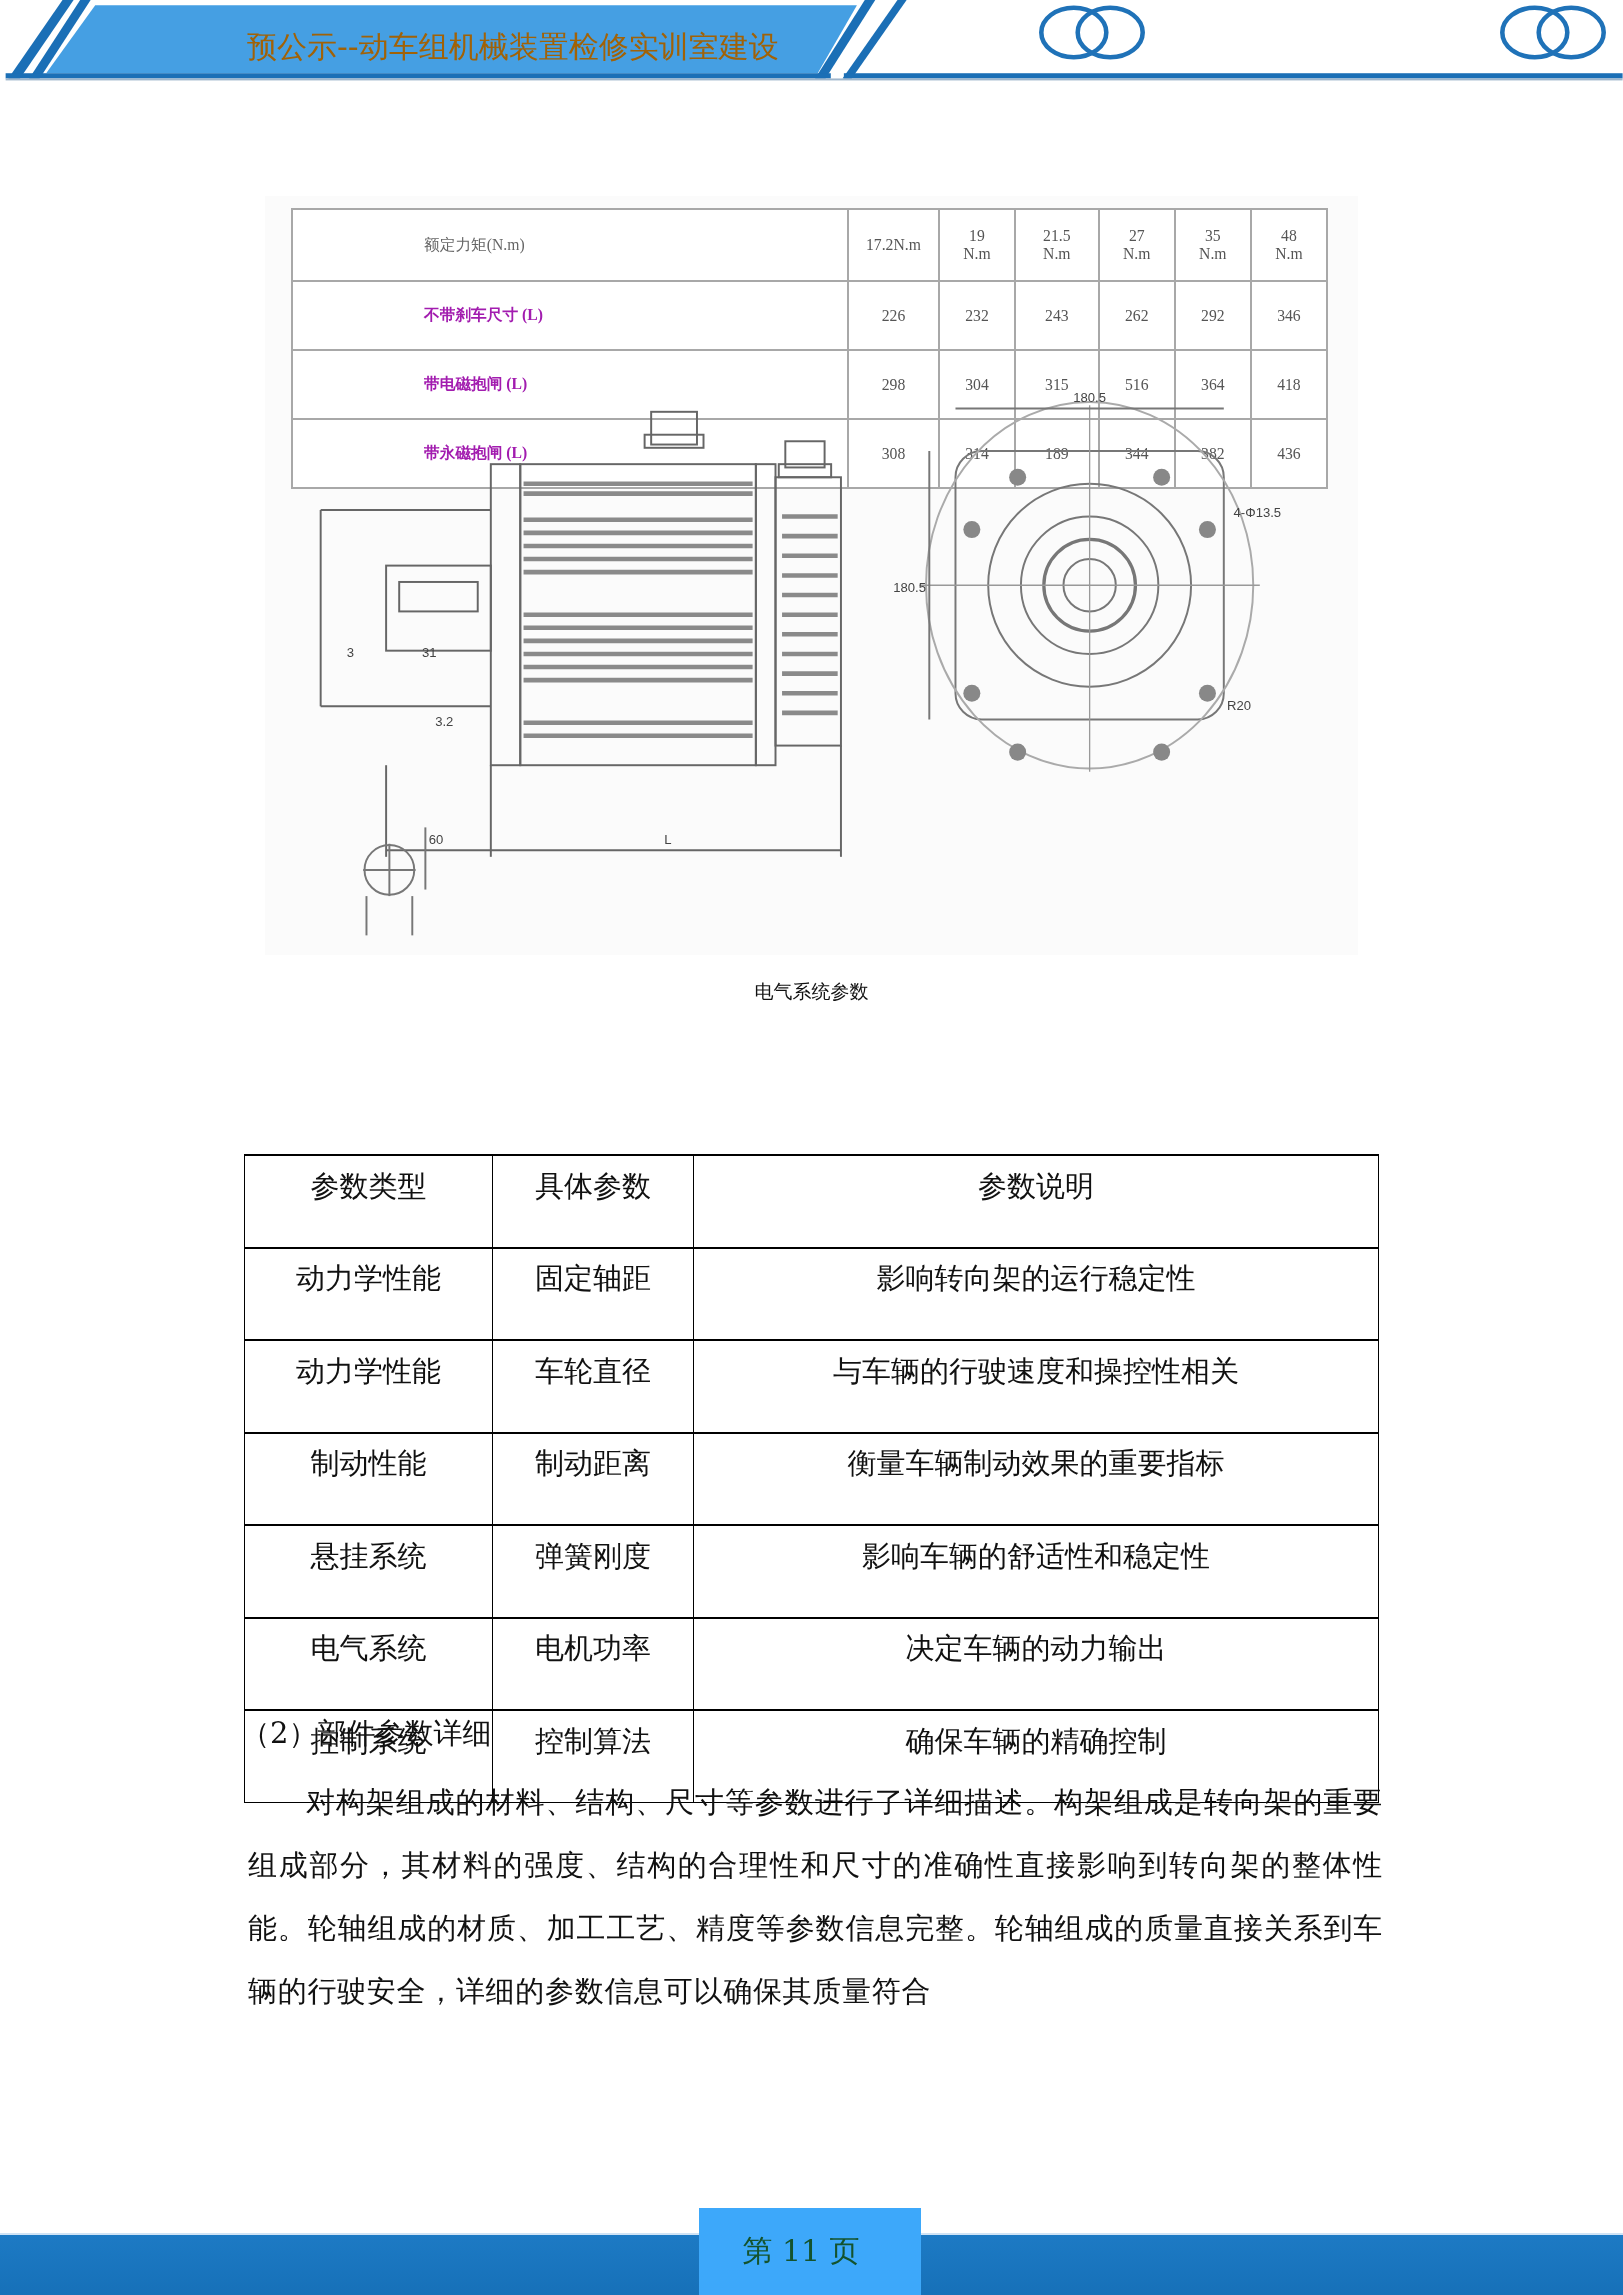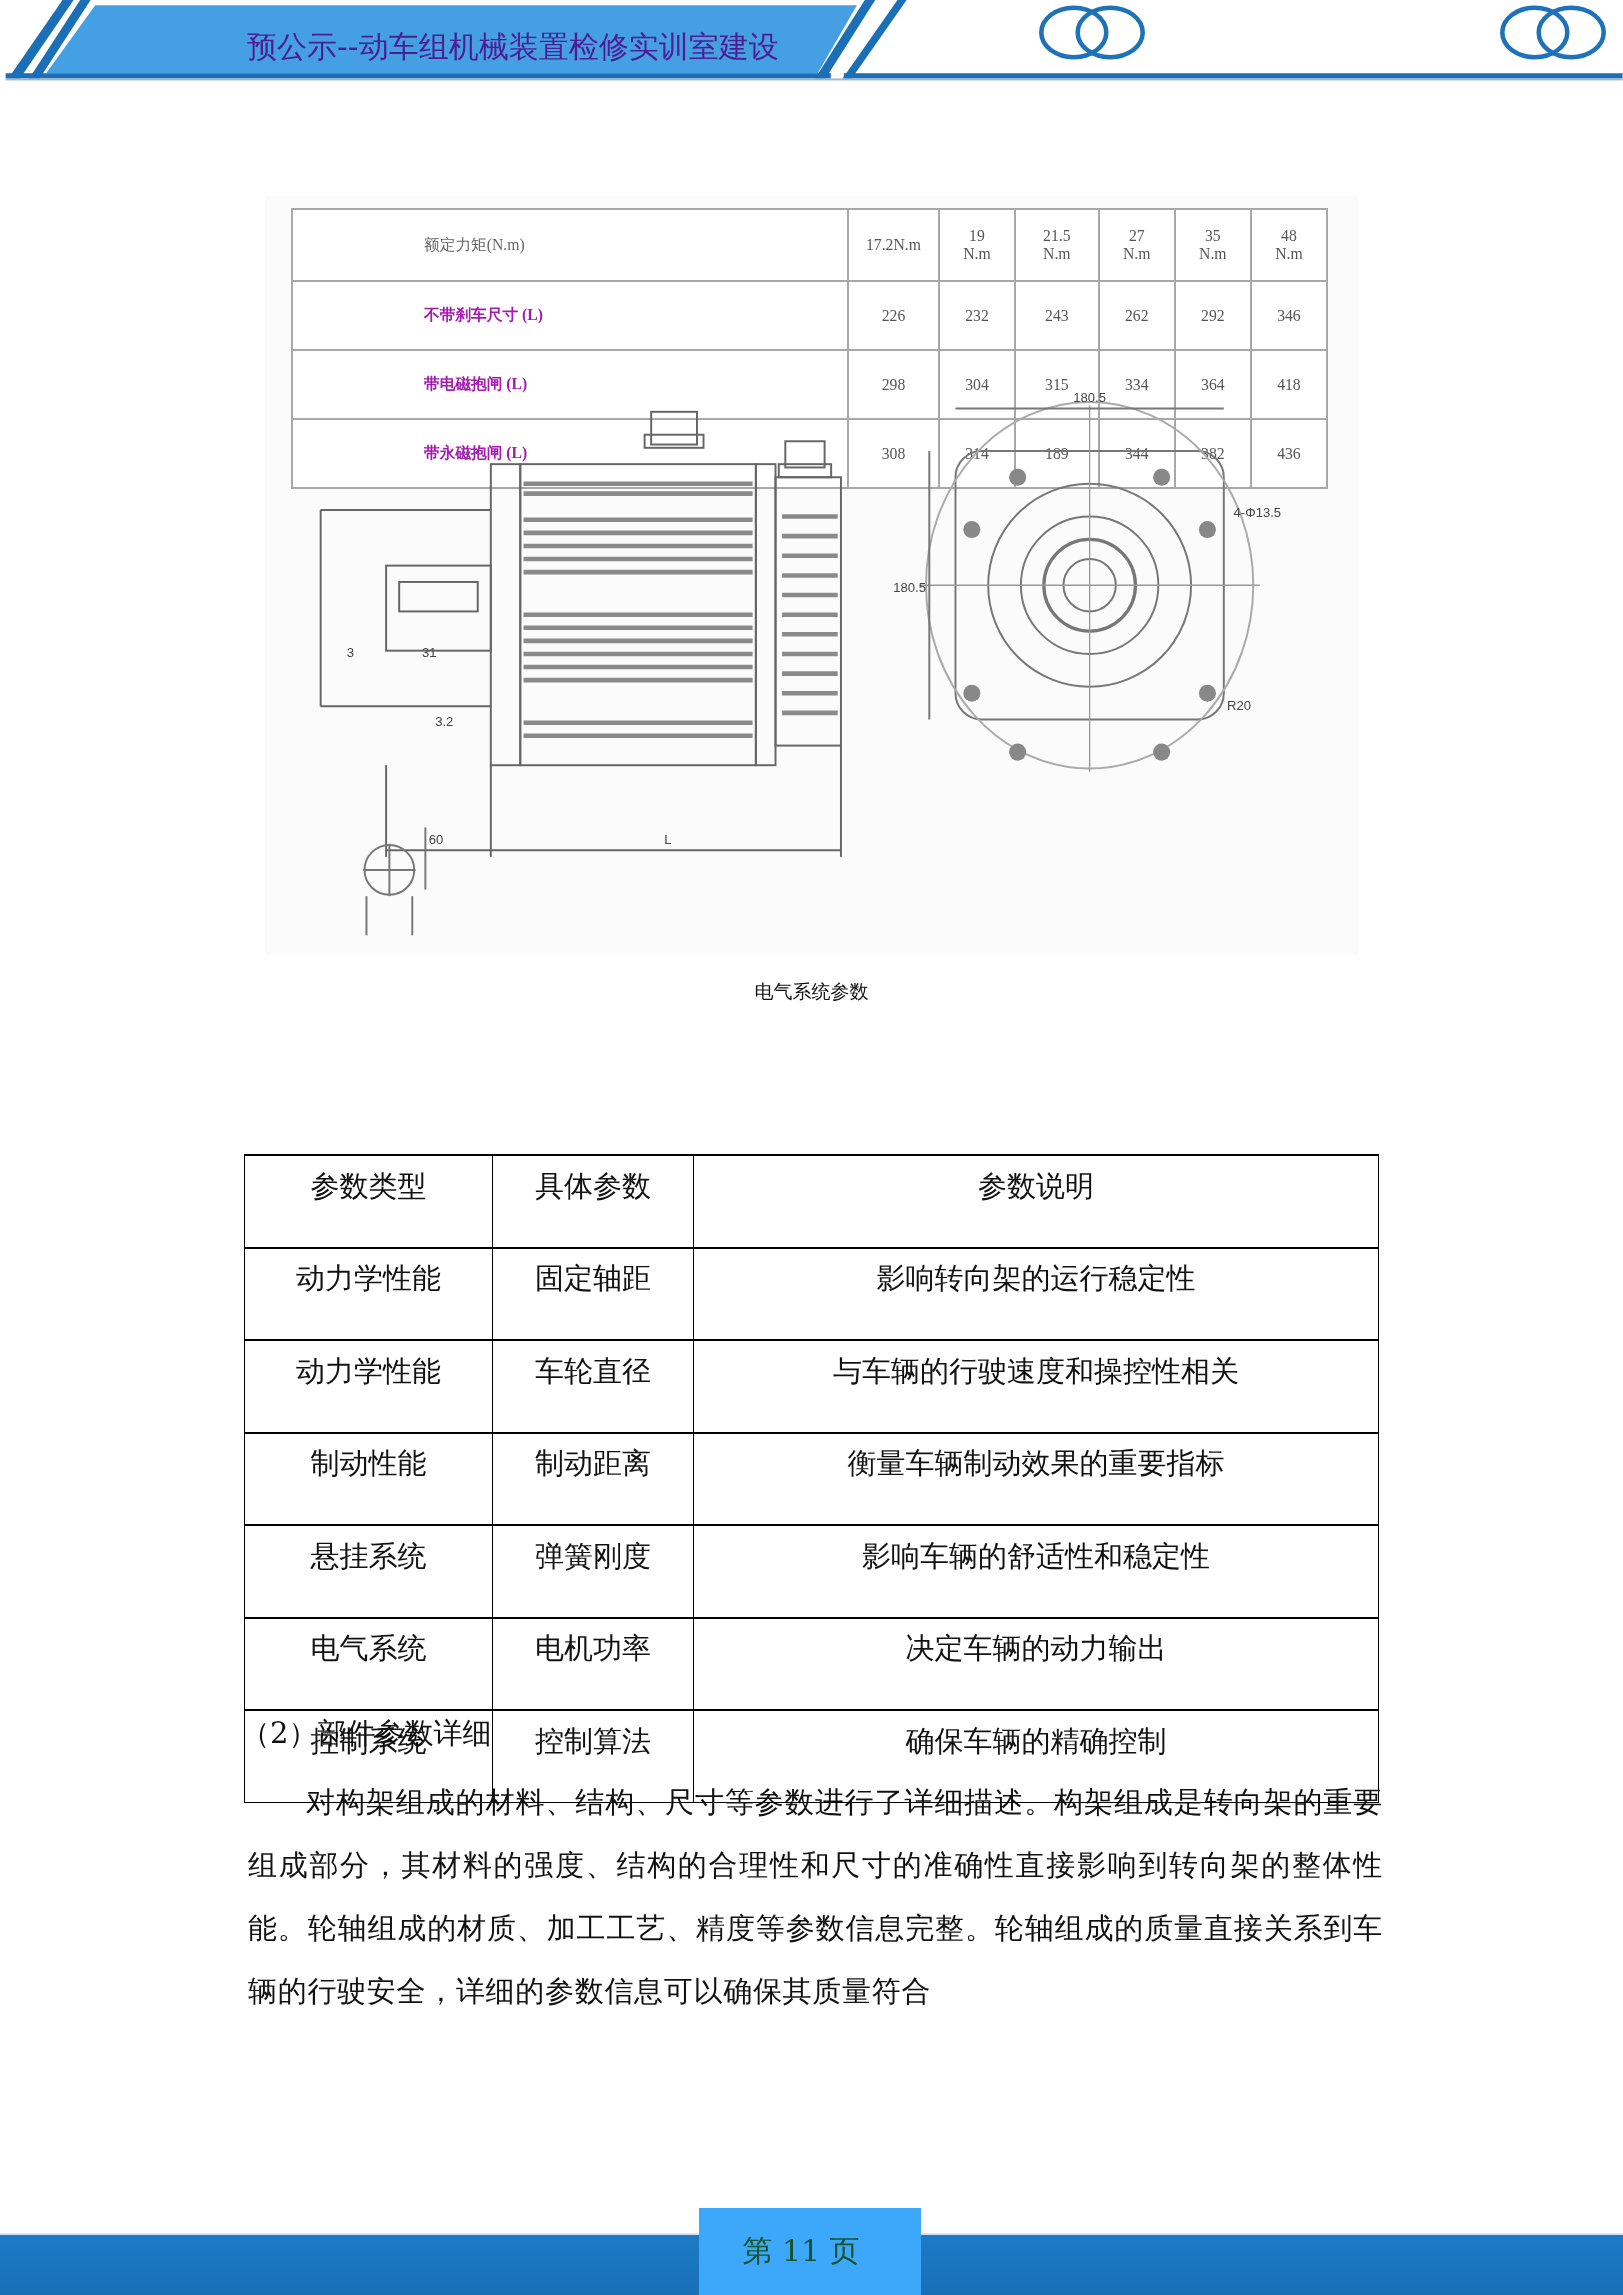--- a/index.html
+++ b/index.html
@@ -7,21 +7,21 @@
     width:1623px; height:2295px; position:relative; overflow:hidden;
     background:#ffffff;
     font-family:"DejaVu Serif","Liberation Serif",serif;
     color:#111;
   }
   
   .header { position:absolute; left:0; top:0; width:1623px; height:85px; }
   .header svg { position:absolute; left:0; top:0; }
   .header-title {
     position:absolute; left:247px; top:23.6px; width:615px; height:46px;
-    color:#4c1d95; font-size:30px; line-height:46px; white-space:nowrap; overflow:hidden;
+    color:#a16207; font-size:30px; line-height:46px; white-space:nowrap; overflow:hidden;
     font-family:"DejaVu Sans","Liberation Sans",sans-serif;
   }
   .logo { position:absolute; top:11.8px; width:118px; height:65px; }
   
   .drawing { position:absolute; left:265px; top:196px; width:1093px; height:759px; background:#fbfbfb; }
   .spec-table {
     position:absolute; left:291px; top:208px; width:1037px; height:139px;
     border-collapse:collapse; font-size:15.7px; color:#555;
     font-family:"Liberation Serif","DejaVu Serif",serif;
     background:#fff;
@@ -117,21 +117,21 @@
     <td>243</td>
     <td>262</td>
     <td>292</td>
     <td>346</td>
   </tr>
   <tr>
     <td class="rowlabel">带电磁抱闸 (L)</td>
     <td>298</td>
     <td>304</td>
     <td>315</td>
-    <td>334</td>
+    <td>516</td>
     <td>364</td>
     <td>418</td>
   </tr>
   <tr>
     <td class="rowlabel">带永磁抱闸 (L)</td>
     <td>308</td>
     <td>314</td>
     <td>189</td>
     <td>344</td>
     <td>382</td>

